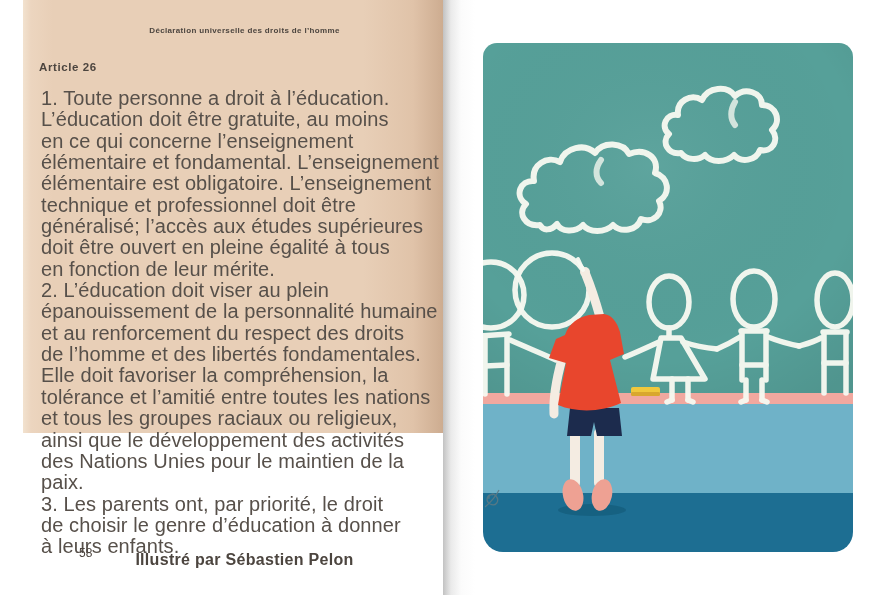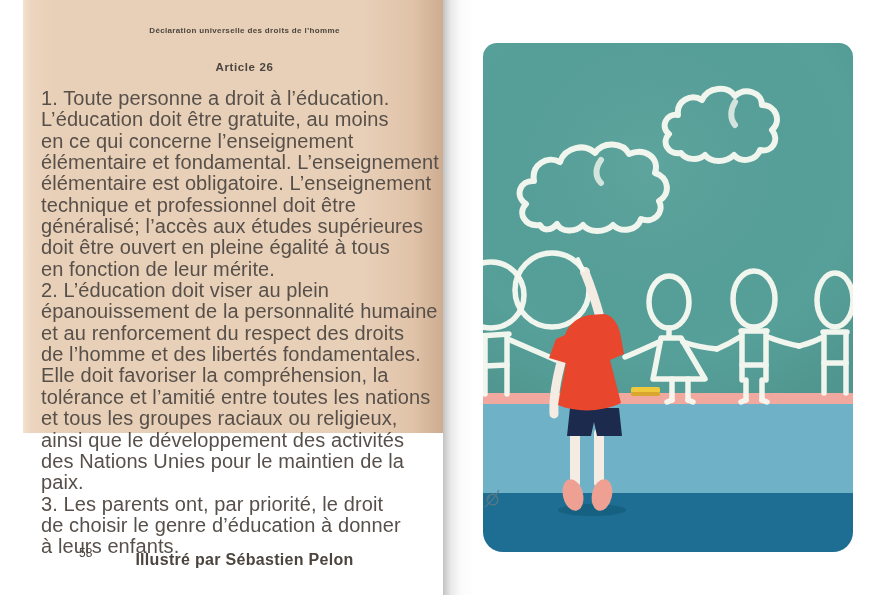--- a/index.html
+++ b/index.html
@@ -13,22 +13,22 @@
     background:linear-gradient(90deg,
       #f2e2cf 0px,#ecd5bf 8px,var(--page-beige) 30px,var(--page-beige) 340px,
       #e0c3a9 390px,#cdac90 420px,#ab8a6e 436px,var(--gutter-dark) 443px);
     margin-left:23px;
   }
   .running-header{
     position:absolute;top:26px;left:0;width:100%;text-align:center;
     font-size:8px;font-weight:bold;letter-spacing:.35px;color:var(--heading);
   }
   .article-title{
-    position:absolute;top:61px;left:0;width:100%;text-align:center;
-    font-size:11.5px;font-weight:bold;letter-spacing:.6px;color:var(--heading);
+    position:absolute;top:61px;left:0;width:100%;text-align:left;
+    font-size:11.5px;font-weight:bold;letter-spacing:.6px;color:var(--heading);padding-left:16px;
   }
   .article-body{
     position:absolute;top:88px;left:18px;width:407px;
     font-size:20px;line-height:21.35px;letter-spacing:.1px;
     color:var(--text-dark);white-space:pre-line;
   }
   .page-number{
     position:absolute;top:546px;left:56px;
     font-family:Liberation Sans, sans-serif;font-size:12px;color:var(--heading);
     font-feature-settings:"onum" 1;

